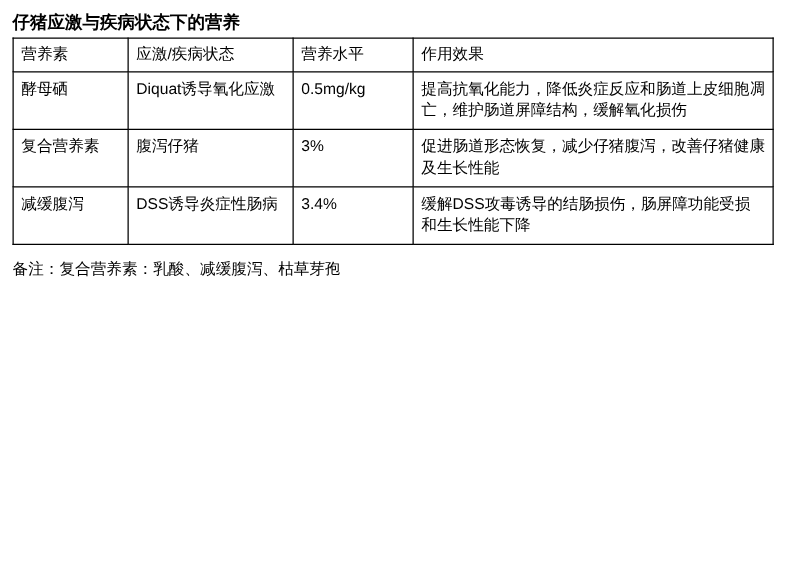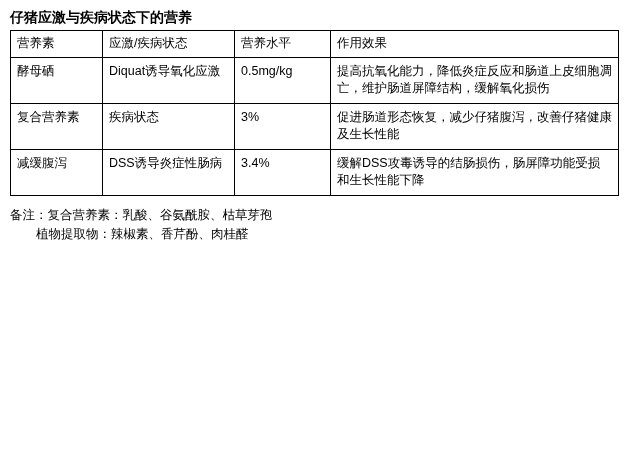--- a/index.html
+++ b/index.html
@@ -88,31 +88,30 @@
     </thead>
     <tbody>
       <tr>
         <td>酵母硒</td>
         <td>Diquat诱导氧化应激</td>
         <td>0.5mg/kg</td>
         <td>提高抗氧化能力，降低炎症反应和肠道上皮细胞凋亡，维护肠道屏障结构，缓解氧化损伤</td>
       </tr>
       <tr>
         <td>复合营养素</td>
-        <td>疾病状态</td>
+        <td>腹泻仔猪</td>
         <td>3%</td>
         <td>促进肠道形态恢复，减少仔猪腹泻，改善仔猪健康及生长性能</td>
       </tr>
       <tr>
         <td>减缓腹泻</td>
         <td>DSS诱导炎症性肠病</td>
         <td>3.4%</td>
         <td>缓解DSS攻毒诱导的结肠损伤，肠屏障功能受损和生长性能下降</td>
       </tr>
     </tbody>
   </table>
 
   <div class="notes">
-    <div>备注：复合营养素：乳酸、谷氨酰胺、枯草芽孢</div>
-    <div class="note-indent">植物提取物：辣椒素、香芹酚、肉桂醛</div>
+    <div>备注：复合营养素：乳酸、减缓腹泻、枯草芽孢</div>
   </div>
 
 </div>
 
 </body></html>

